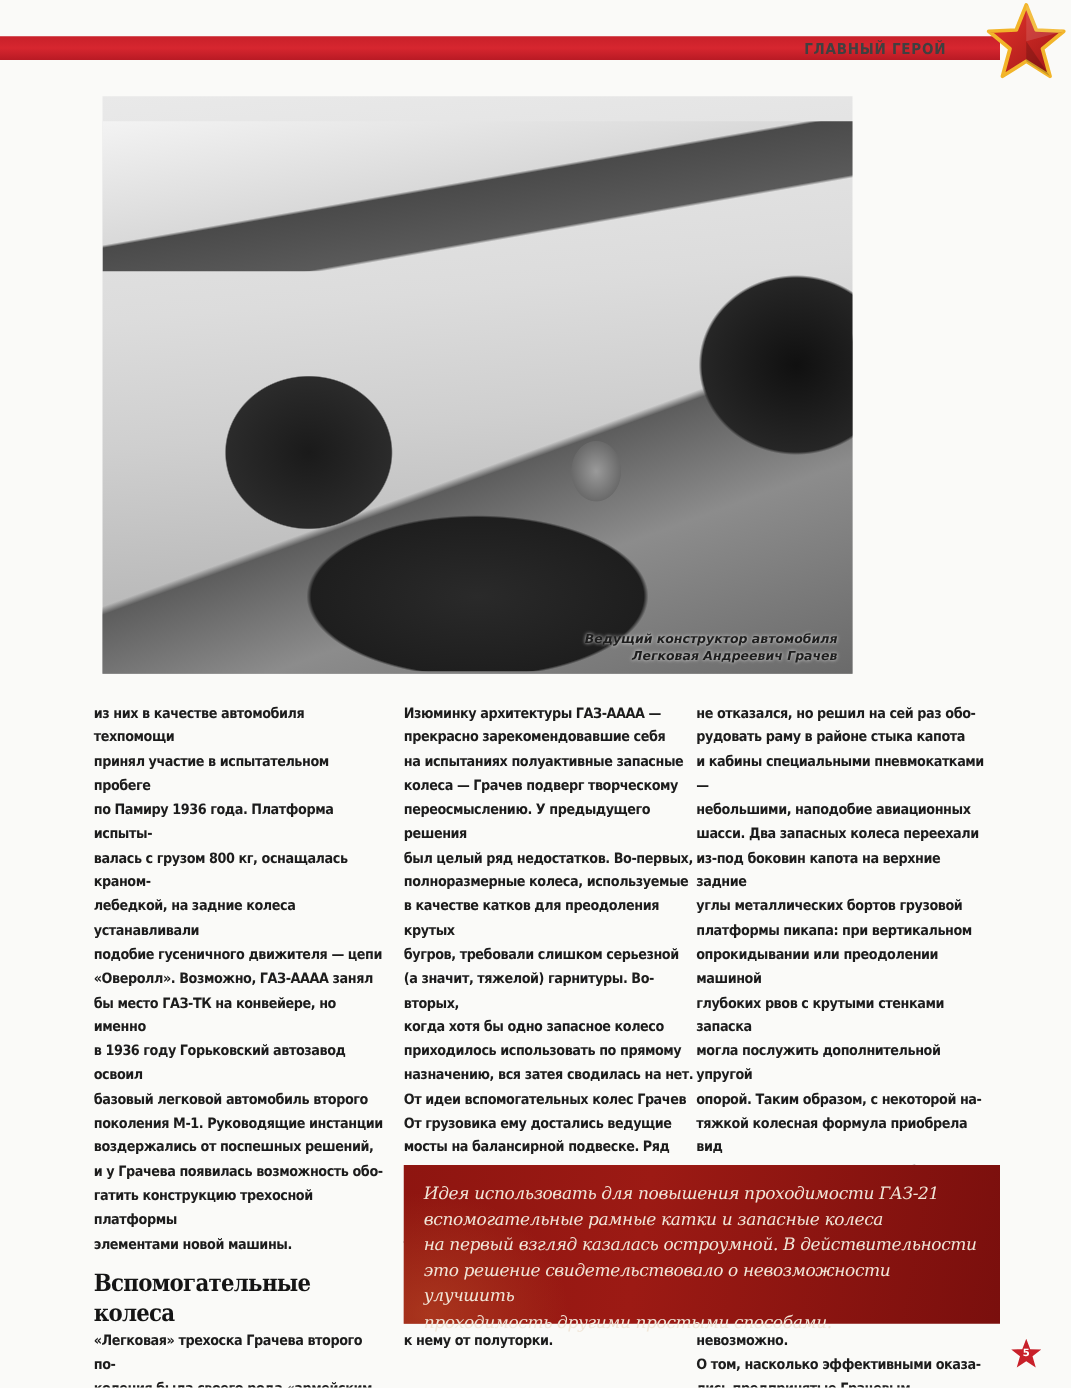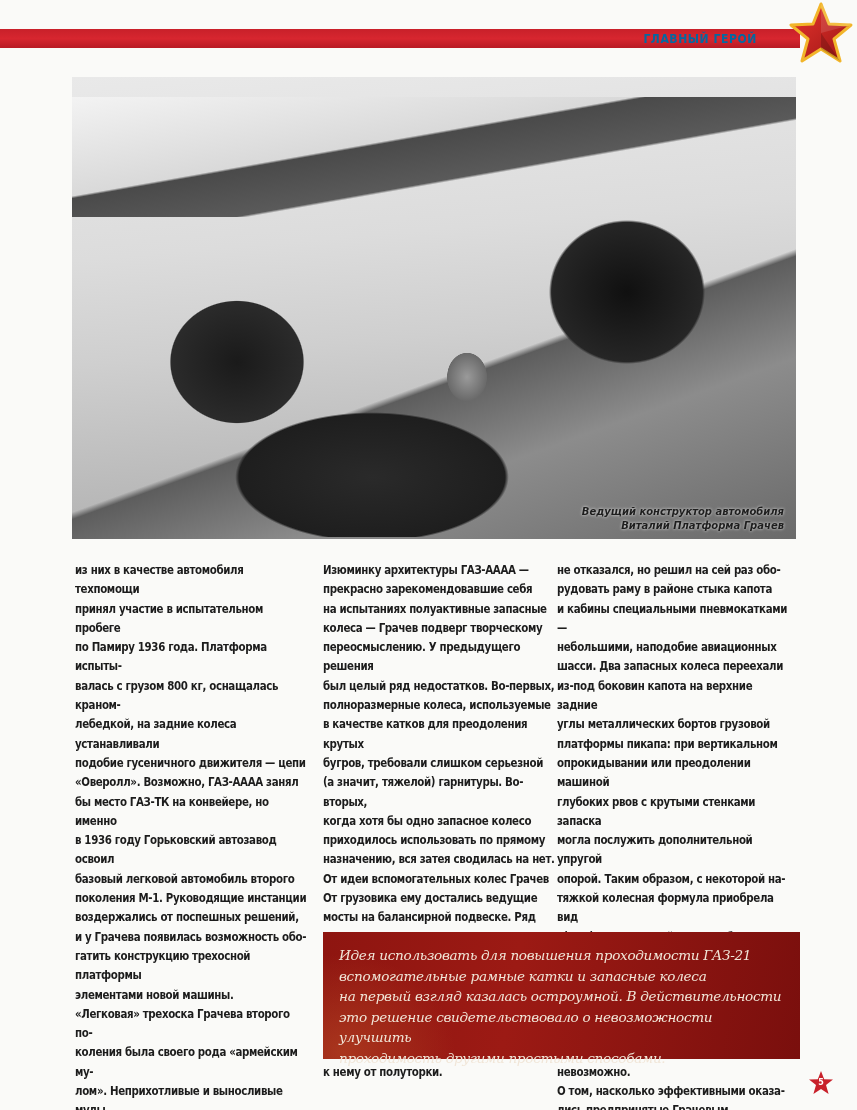--- a/index.html
+++ b/index.html
@@ -8,27 +8,27 @@
     background: #fafaf8;
     font-family: "Liberation Sans", sans-serif;
     color: #1a1a1a;
   }
   .top-band {
     position: absolute; left: 0; top: 29px; width: 800px; height: 19px;
     background: linear-gradient(180deg, #c8202a 0%, #d7262f 50%, #b81a24 100%);
   }
   .section-label {
     position: absolute; right: 100px; top: 29px; height: 19px; line-height: 20px;
-    color: #0369a1; font-family: "DejaVu Sans", sans-serif; font-weight: bold;
+    color: #404040; font-family: "DejaVu Sans", sans-serif; font-weight: bold;
     font-size: 12px; letter-spacing: 0.6px; font-stretch: condensed;
   }
   .star-badge { position: absolute; right: 4px; top: 2px; width: 64px; height: 62px; }
 
   .photo {
-    position: absolute; left: 72px; top: 77px; width: 724px; height: 462px;
+    position: absolute; left: 82px; top: 77px; width: 600px; height: 462px;
     overflow: hidden;
     background:
       radial-gradient(ellipse 120px 110px at 165px 285px, #1a1a1a 0%, #2b2b2b 55%, transparent 56%),
       radial-gradient(ellipse 55px 50px at 160px 280px, #bdbdbd 0%, #8a8a8a 60%, transparent 62%),
       radial-gradient(ellipse 130px 120px at 555px 215px, #101010 0%, #262626 58%, transparent 60%),
       radial-gradient(ellipse 45px 45px at 560px 220px, #cfcfcf 0%, #888 60%, transparent 62%),
       linear-gradient(160deg, transparent 0 60%, #5d5d5d 61%, #8c8c8c 75%, #6a6a6a 100%),
       linear-gradient(175deg, #e9e9e9 0%, #dcdcdc 35%, #cfcfcf 55%, #a8a8a8 100%);
   }
   .photo .chassis {
@@ -99,40 +99,41 @@
   <polygon points="32,2 40,22 62,23 45,37 51,59 32,47 13,59 19,37 2,23 24,22" fill="url(#sg)" stroke="#f2b52a" stroke-width="3" stroke-linejoin="round"></polygon>
   <polygon points="32,2 32,31 62,23" fill="rgba(255,255,255,0.12)"></polygon>
   <polygon points="32,31 51,59 32,47" fill="rgba(0,0,0,0.18)"></polygon>
 </svg>
 
 <div class="photo">
   <div class="chassis"></div>
   <div class="man"></div>
   <div class="caption">
     <div>Ведущий конструктор автомобиля</div>
-    <div>Виталий Платформа Грачев</div>
+    <div>Легковая Андреевич Грачев</div>
   </div>
 </div>
 
 <div class="col col1">
   <p>из них в качестве автомобиля техпомощи
 принял участие в испытательном пробеге
 по Памиру 1936 года. Платформа испыты-
 валась с грузом 800 кг, оснащалась краном-
 лебедкой, на задние колеса устанавливали
 подобие гусеничного движителя — цепи
 «Оверолл». Возможно, ГАЗ-АААА занял
 бы место ГАЗ-ТК на конвейере, но именно
 в 1936 году Горьковский автозавод освоил
 базовый легковой автомобиль второго
 поколения М-1. Руководящие инстанции
 воздержались от поспешных решений,
 и у Грачева появилась возможность обо-
 гатить конструкцию трехосной платформы
 элементами новой машины.</p>
+  <h2 class="subhead">Вспомогательные колеса</h2>
   <p>«Легковая» трехоска Грачева второго по-
 коления была своего рода «армейским му-
 лом». Неприхотливые и выносливые мулы,
 как известно, появляются на свет в резуль-
 тате скрещивания осла и кобылы, но сами
 не могут иметь потомства. В 1936 году
 Грачеву удалось скрестить «эмку» (ездо-
 вую кобылицу) с ГАЗ-ААА (трудолюбивым
 осликом). Пикап, получивший заводское
 обозначение ГАЗ-21, унаследовал от М-1

